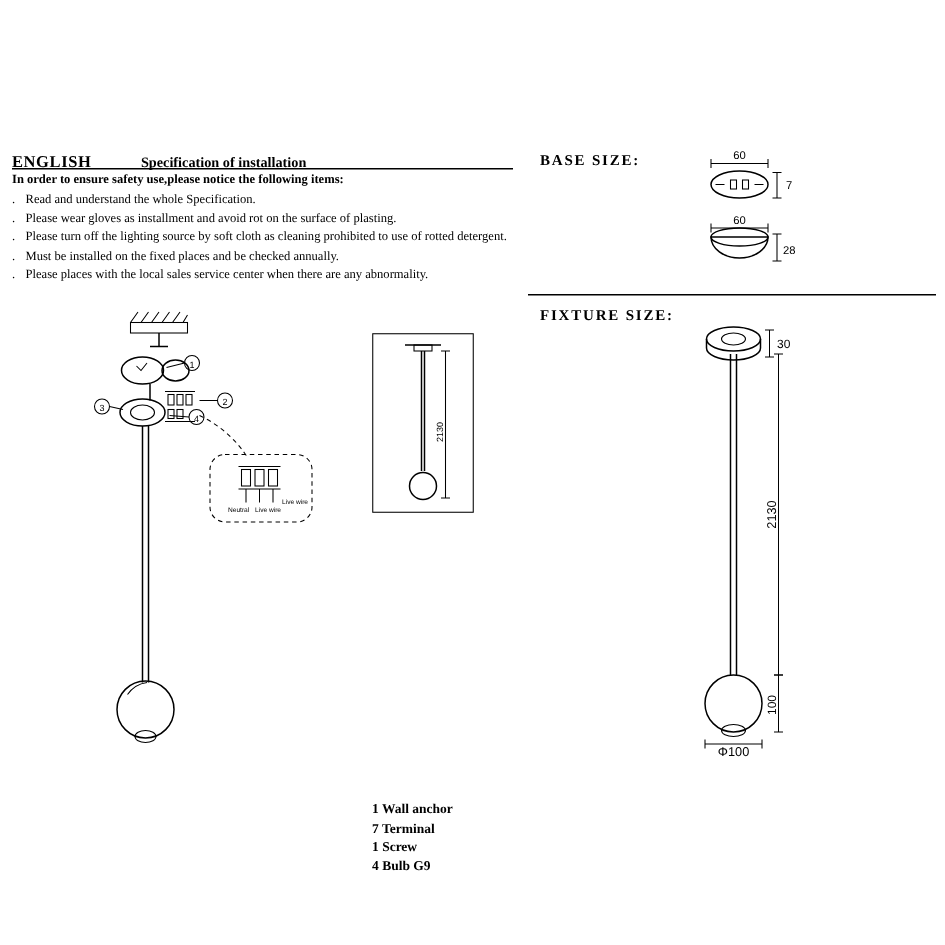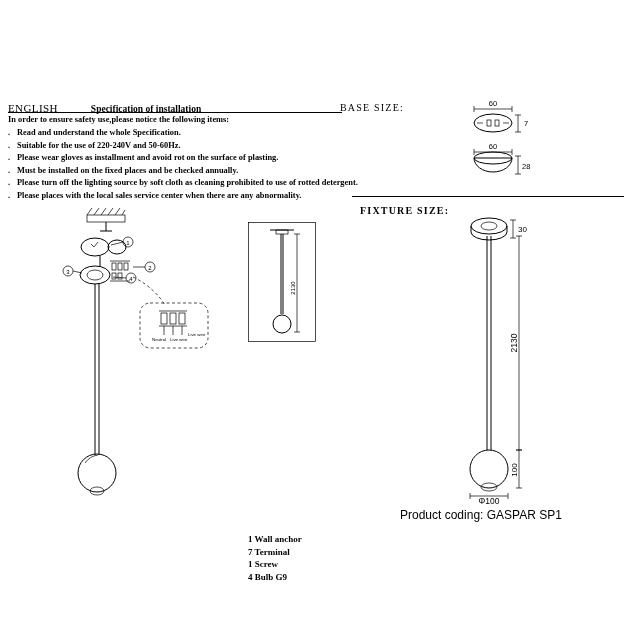--- a/index.html
+++ b/index.html
@@ -10,33 +10,33 @@
     position:relative;
     overflow:hidden;
   }
   .sheet{position:absolute;inset:0;}
 
   
   .abs{position:absolute;}
 
   
   #eng-header{left:8px;top:98px;width:330px;}
-  #eng-title{font-weight:normal;font-size:11px;letter-spacing:.4px;display:inline-block;}
+  #eng-title{font-weight:bold;font-size:11px;letter-spacing:.4px;display:inline-block;}
   #eng-spec{font-size:9.5px;display:inline-block;margin-left:29px;font-weight:bold;}
   .hr-left{position:absolute;left:8px;top:112px;width:334px;height:1px;background:#000;}
   #eng-intro{position:absolute;left:8px;top:115px;font-size:8.4px;font-weight:bold;}
   .bullets{position:absolute;left:8px;top:127px;width:340px;}
-  .bullets div{font-size:8.4px;font-weight:bold;line-height:12.6px;white-space:nowrap;}
+  .bullets div{font-size:8.4px;font-weight:normal;line-height:12.6px;white-space:nowrap;}
   .bullets .dot{display:inline-block;width:9px;}
 
   
   #legend{position:absolute;left:248px;top:485px;font-size:9px;font-weight:bold;line-height:12.5px;margin-top:48px;}
 
   
-  #base-size-label{position:absolute;left:340px;top:102px;font-size:10px;font-weight:normal;letter-spacing:1.2px;}
+  #base-size-label{position:absolute;left:360px;top:102px;font-size:10px;font-weight:bold;letter-spacing:1.2px;}
   #fixture-size-label{position:absolute;left:360px;top:205px;font-size:10px;font-weight:bold;letter-spacing:1.2px;text-align:center;}
   .hr-right{position:absolute;left:352px;top:196px;width:272px;height:1px;background:#000;}
 
   #product-coding{position:absolute;left:400px;top:508px;font-size:12px;font-family:"Liberation Sans",sans-serif;}
 
   svg{display:block;}
   .st{fill:none;stroke:#000;stroke-width:1;}
   .st-thin{fill:none;stroke:#000;stroke-width:.7;}
   .st-dash{fill:none;stroke:#000;stroke-width:.7;stroke-dasharray:3 2.5;}
 </style>
@@ -47,24 +47,23 @@
 
   <div class="abs" id="eng-header">
     <span id="eng-title">ENGLISH</span>
     <span id="eng-spec">Specification of installation</span>
   </div>
   <div class="hr-left"></div>
   <div id="eng-intro">In order to ensure safety use,please notice the following items:</div>
 
   <div class="bullets">
     <div><span class="dot">.</span><span>Read and understand the whole Specification.</span></div>
-    <div><span class="dot">.</span><span>Suitable for the use of 220-240V and 50-60Hz.</span></div>
     <div><span class="dot">.</span><span>Please wear gloves as installment and avoid rot on the surface of plasting.</span></div>
+    <div><span class="dot">.</span><span>Please turn off the lighting source by soft cloth as cleaning prohibited to use of rotted detergent.</span></div>
     <div><span class="dot">.</span><span>Must be installed on the fixed places and be checked annually.</span></div>
-    <div><span class="dot">.</span><span>Please turn off the lighting source by soft cloth as cleaning prohibited to use of rotted detergent.</span></div>
     <div><span class="dot">.</span><span>Please places with the local sales service center when there are any abnormality.</span></div>
   </div>
 
   <svg class="abs" style="left:55px;top:205px;" width="190" height="320" viewBox="0 0 190 320">
 
     <g>
       <rect x="32" y="10" width="38" height="7" class="st-thin"></rect>
       <path class="st-thin" d="M32 10 L37 3 M39 10 L44 3 M46 10 L51 3 M53 10 L58 3 M60 10 L65 3 M67 10 L70 5"></path>
     </g>
 
@@ -210,15 +209,14 @@
     <path class="st-thin" d="M64 26 L64 240 M61 26 L67 26 M61 240 L67 240"></path>
     <text x="62" y="133" font-size="8.5" font-family="Liberation Sans, sans-serif" transform="rotate(-90 62 133)" text-anchor="middle">2130</text>
 
     <path class="st-thin" d="M64 240 L64 278 M61 240 L67 240 M61 278 L67 278"></path>
     <text x="62" y="260" font-size="8" font-family="Liberation Sans, sans-serif" transform="rotate(-90 62 260)" text-anchor="middle">100</text>
 
     <path class="st-thin" d="M15 286 L53 286 M15 283 L15 289 M53 283 L53 289"></path>
     <text x="34" y="294" font-size="8.5" text-anchor="middle" font-family="Liberation Sans, sans-serif">Φ100</text>
   </svg>
 
-  <div id="product-coding">Product coding: GASPAR SP1</div>
 
 </div>
 
 </body></html>

